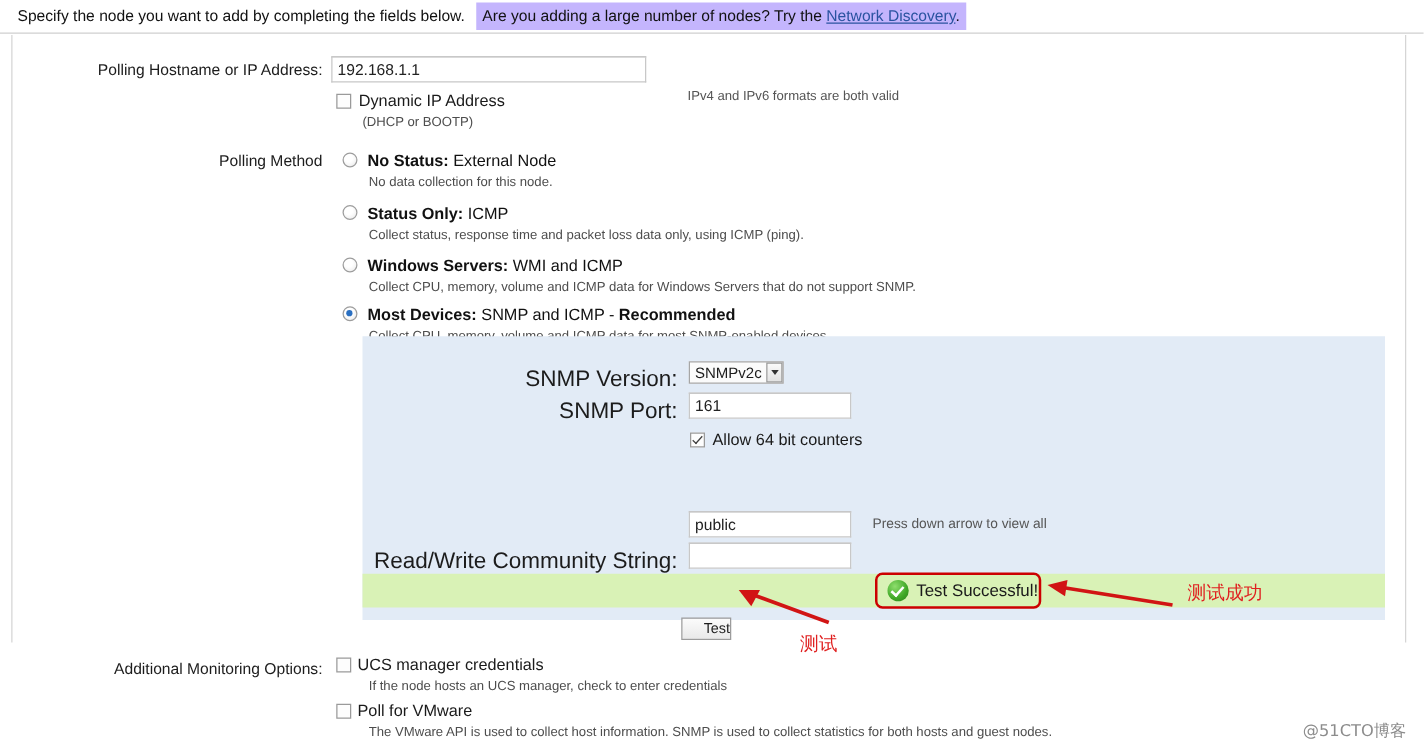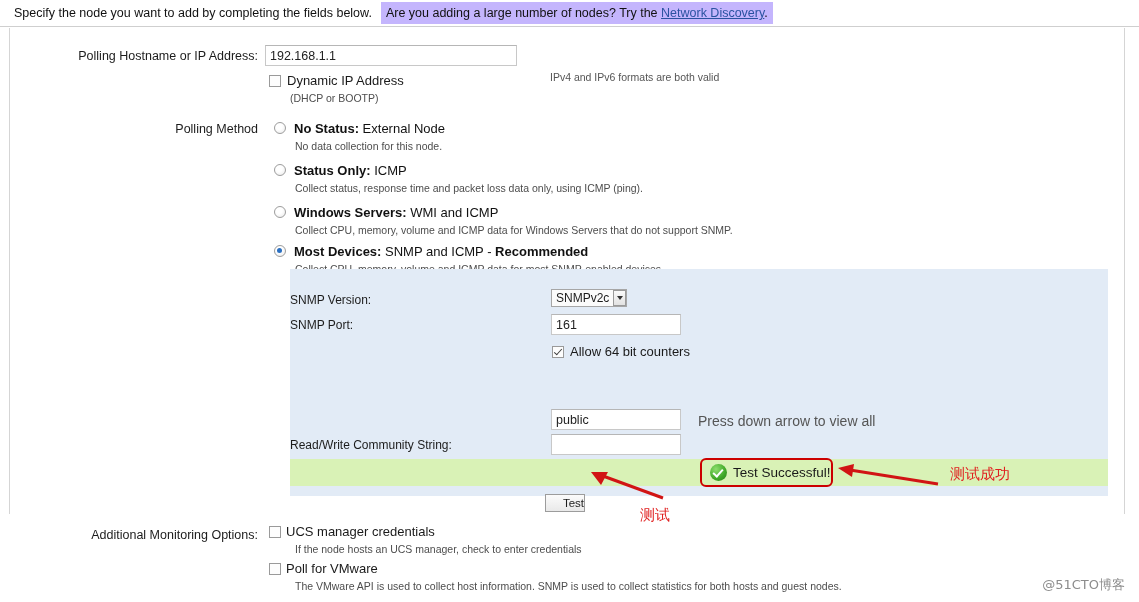--- a/index.html
+++ b/index.html
@@ -139,22 +139,23 @@
     position: absolute;
     left: 0;
     top: 190px;
     width: 818px;
     height: 27px;
     background: #d9f2b6;
   }
 
   .snmp-lbl {
     position: absolute;
-    font-size: 12px;
+    font-size: 18px;
     color: #1c1c1c;
+    text-align: right;
   }
 
   
   .fake-select {
     position: absolute;
     border: 1px solid #a6a6a6;
     background: #fbfbfb;
     height: 18px;
     box-sizing: border-box;
     display: flex;
@@ -333,21 +334,21 @@
     <input class="text-input" style="position: absolute; left: 261px; top: 45px; width: 130px; height: 21px;" type="text" value="161">
 
     <div style="position:absolute; left:262px; top:75px; display:flex; align-items:center;">
       <span class="cbox checked"></span>
       <span style="font-size:13px; margin-left:6px;">Allow 64 bit counters</span>
     </div>
 
 
     <input class="text-input" style="position: absolute; left: 261px; top: 140px; width: 130px; height: 21px;" type="text" value="public">
 
-    <div class="small-note" style="position:absolute; left:408px; top:144px; font-size:14px;">Press down arrow to view all</div>
+    <div class="small-note" style="position:absolute; left:408px; top:144px; font-size:11px;">Press down arrow to view all</div>
 
     <div class="snmp-lbl" style="left:0px; top:169px; width:252px;">Read/Write Community String:</div>
 
     <input class="text-input" style="position: absolute; left: 261px; top: 165px; width: 130px; height: 21px;" type="text" value="">
 
     <div id="snmp-green-bar"></div>
   </div>
 
   <div id="test-button">Test</div>
 

